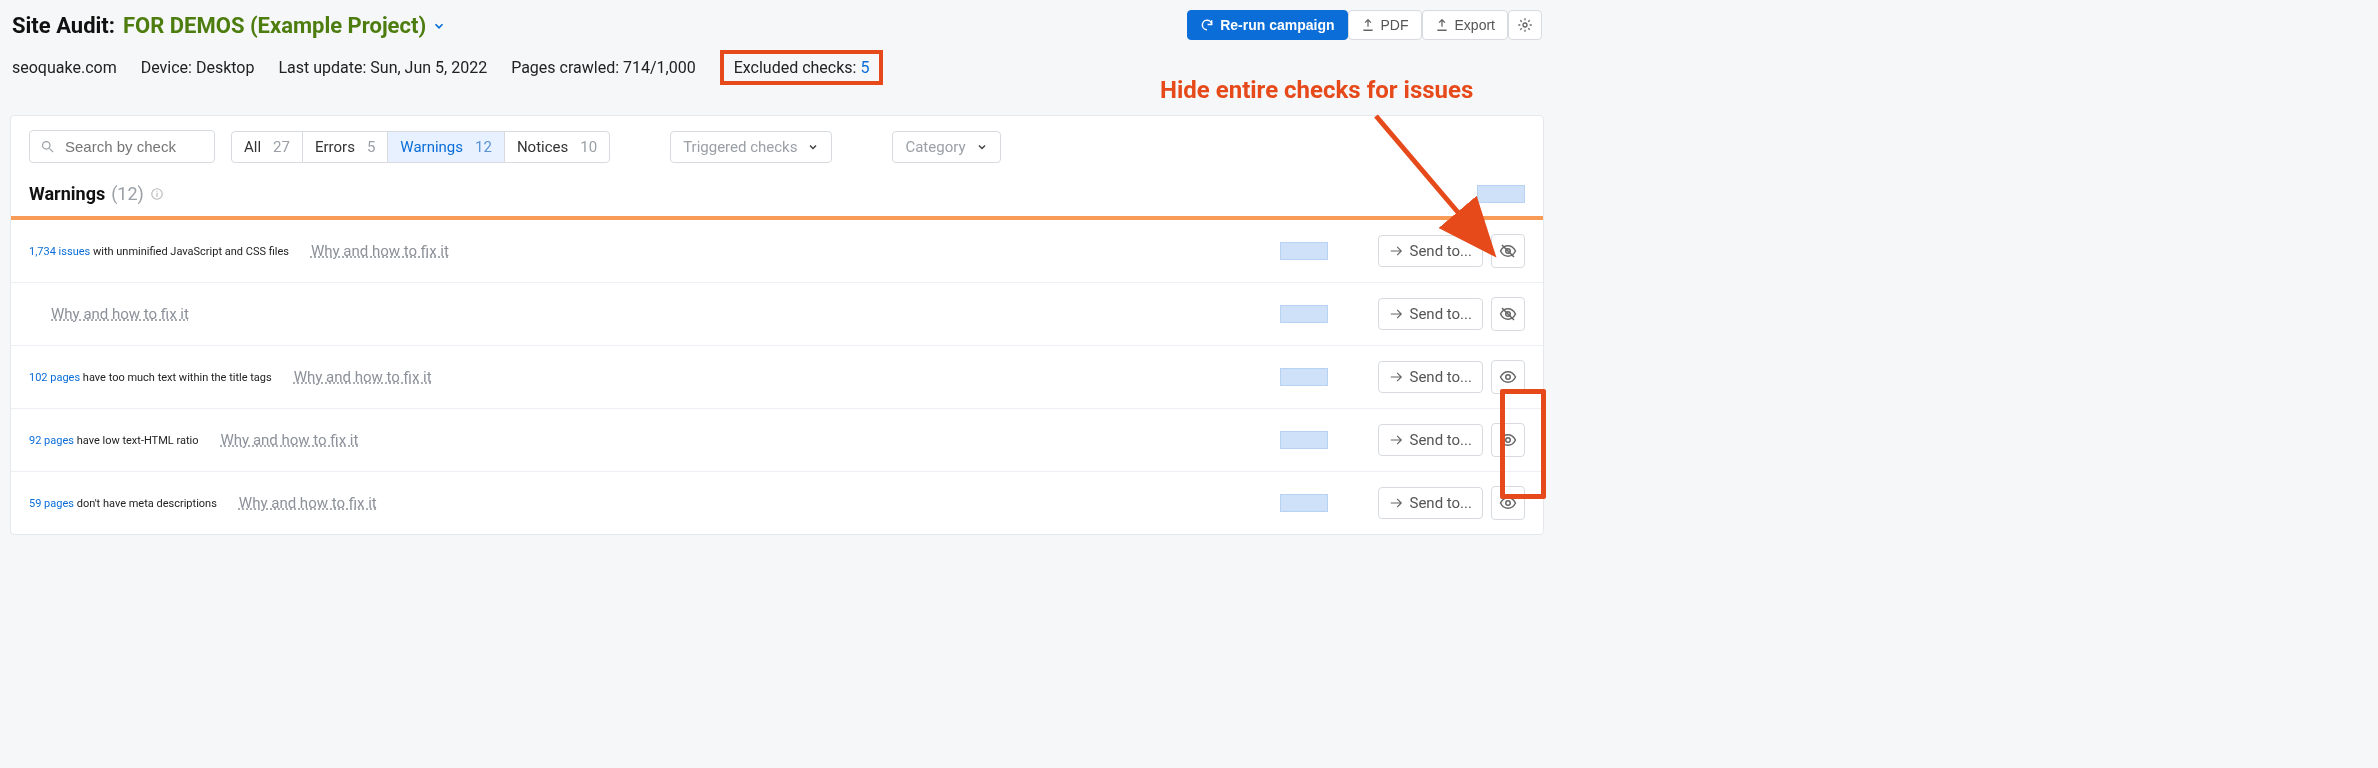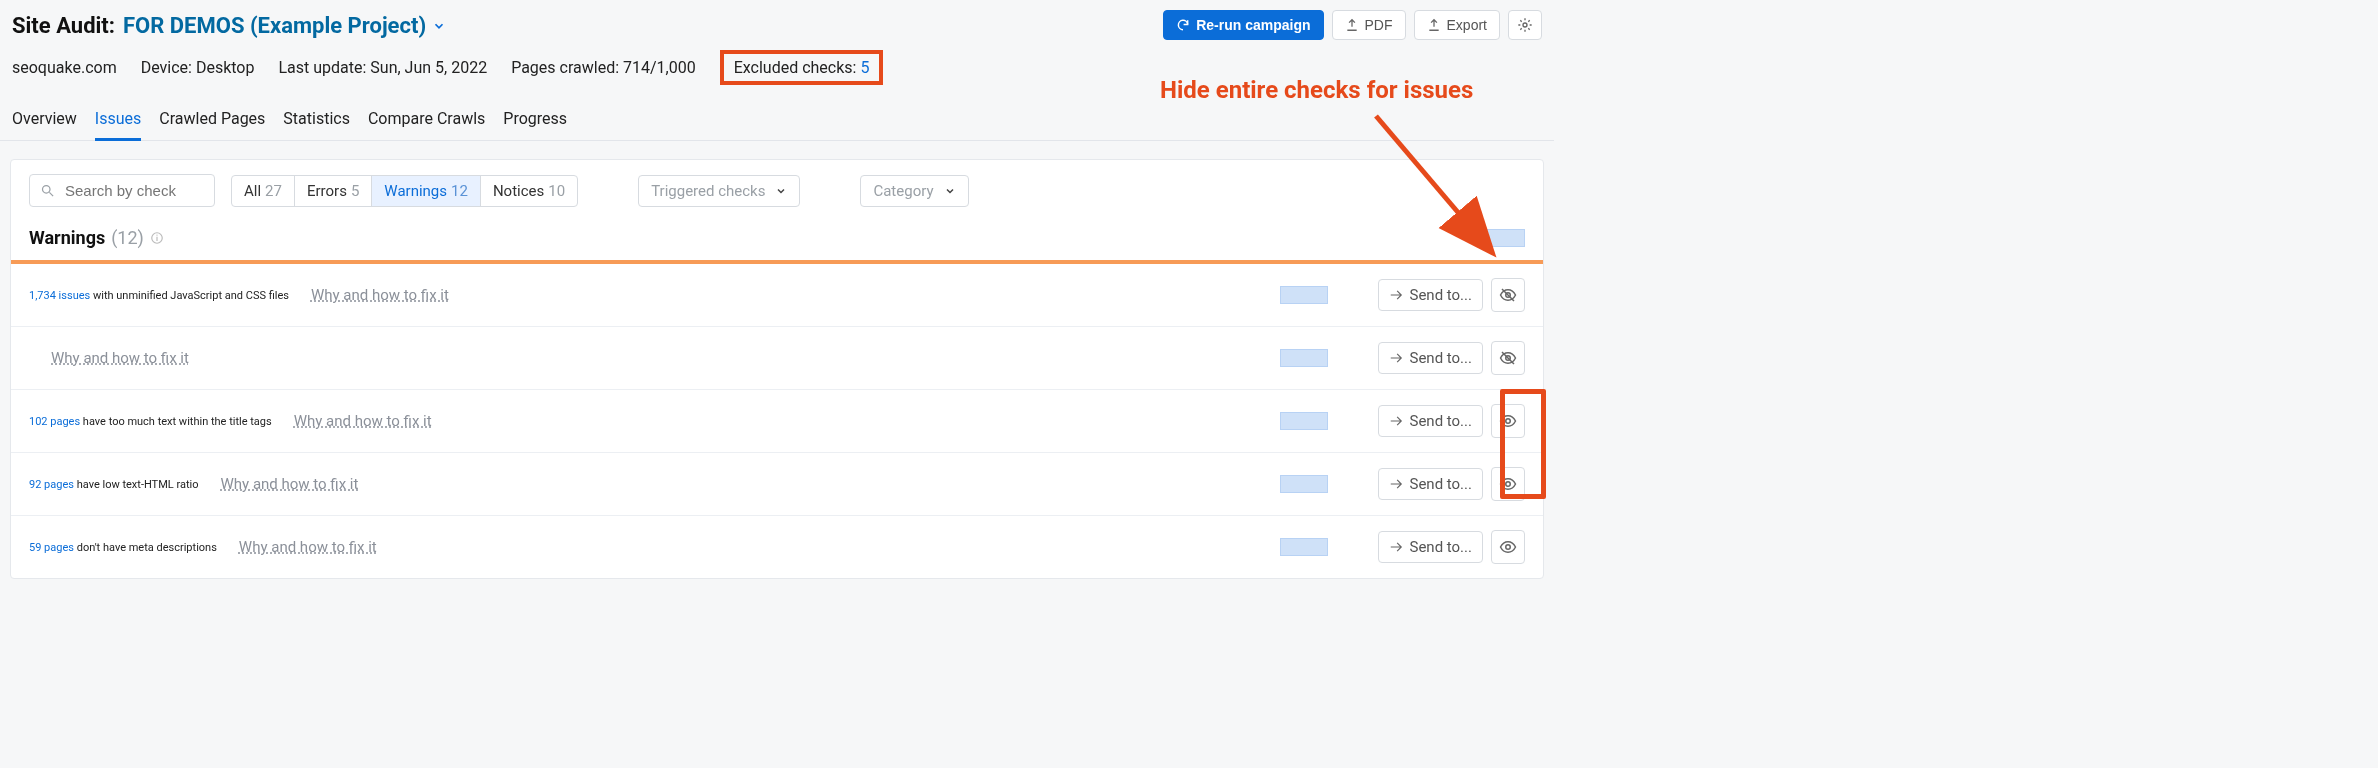--- a/index.html
+++ b/index.html
@@ -10,23 +10,23 @@
     color: #111;
     background: #f6f7f8;
     width: 2378px;
   }
   .wrap { width: 1554px; position: relative; }
 
   
   .hdr { padding: 10px 12px 0 12px; }
   .title-row { display:flex; align-items:center; gap:8px; }
   .title-lbl { font-size: 22px; font-weight: 700; color:#111; }
-  .title-proj { font-size: 22px; font-weight: 700; color:#0369a1; }
+  .title-proj { font-size: 22px; font-weight: 700; color:#4d7c0f; }
   .chev { color:#0b6dd8; }
-  .actions { margin-left:auto; display:flex; gap:8px; align-items:center; }
+  .actions { margin-left:auto; display:flex; align-items:center; }
   .btn {
     display:inline-flex; align-items:center; gap:6px;
     border:1px solid #d7dbe0; background:#fff; color:#555;
     padding:6px 12px; border-radius:4px; font-size:14px; font-weight:500;
     cursor:pointer;
   }
   .btn.primary { background:#0b6dd8; color:#fff; border-color:#0b6dd8; font-weight:600; }
   .btn.icon-only { padding:6px 8px; }
   .icon { display:inline-flex; }
   svg { display:block; }
@@ -55,21 +55,21 @@
     border:1px solid #d7dbe0; border-radius:4px; padding:6px 10px; color:#9aa0a6;
   }
   .search input { border:none; outline:none; font-size:15px; color:#333; width:100%; background:transparent; }
   .seg {
     display:flex; border:1px solid #d7dbe0; border-radius:4px; overflow:hidden;
   }
   .seg .item {
     padding:6px 12px; font-size:15px; border-left:1px solid #d7dbe0; cursor:pointer; color:#333;
   }
   .seg .item:first-child { border-left:none; }
-  .seg .item .cnt { color:#9aa0a6; margin-left:4px; }
+  .seg .item .cnt { color:#9aa0a6; margin-left:12px; }
   .seg .item.active { background:#e8f1ff; color:#0b6dd8; }
   .seg .item.active .cnt { color:#5a92d6; }
   .dd {
     display:inline-flex; align-items:center; gap:10px;
     border:1px solid #d7dbe0; border-radius:4px; padding:6px 12px; color:#9aa0a6; cursor:pointer;margin-left:44px;
   }
 
   .section-head {
     display:flex; align-items:center; gap:6px; padding:8px 18px 12px 18px;
     border-bottom:4px solid #f79b57;
@@ -180,28 +180,20 @@
         <span>Pages crawled:</span>
         <span>714/1,000</span>
       </span>
       <span class="excl-box">
         <span>Excluded checks:</span>
         <span class="link-blue">5</span>
       </span>
     </div>
   </div>
 
-  <div class="tabs">
-    <div class="tab">Overview</div>
-    <div class="tab active">Issues</div>
-    <div class="tab">Crawled Pages</div>
-    <div class="tab">Statistics</div>
-    <div class="tab">Compare Crawls</div>
-    <div class="tab">Progress</div>
-  </div>
 
   <div class="panel" id="panel">
 
     <div class="filters">
       <div class="search">
         <span class="icon">
           <svg width="15" height="15" viewBox="0 0 24 24">
               <circle cx="10" cy="10" r="6" fill="none" stroke="#9aa0a6" stroke-width="2"></circle>
               <line x1="15" y1="15" x2="21" y2="21" stroke="#9aa0a6" stroke-width="2"></line>
             </svg>

